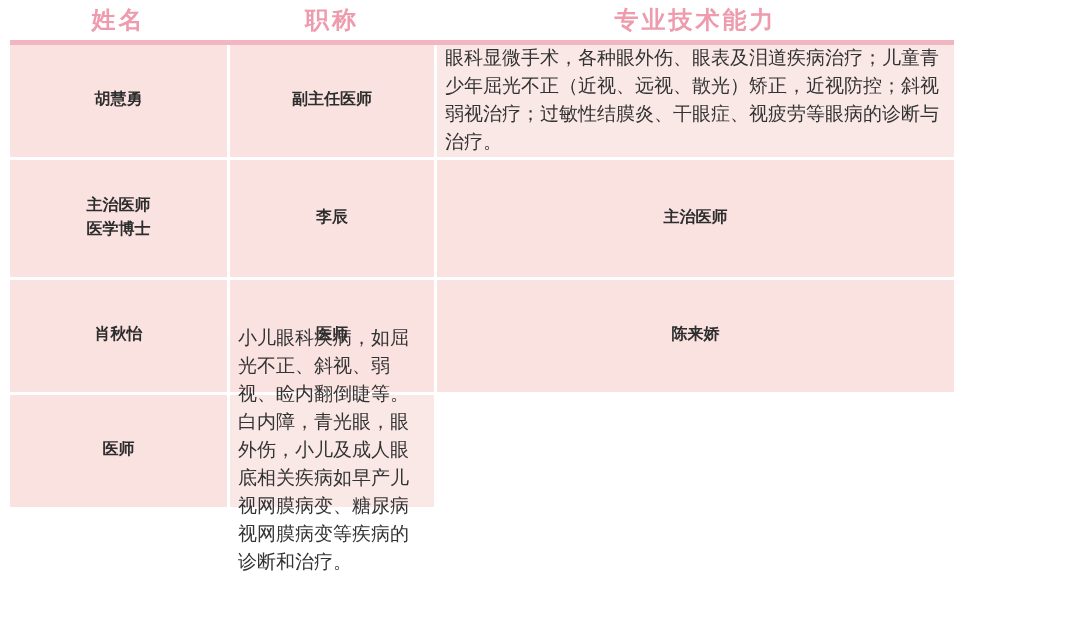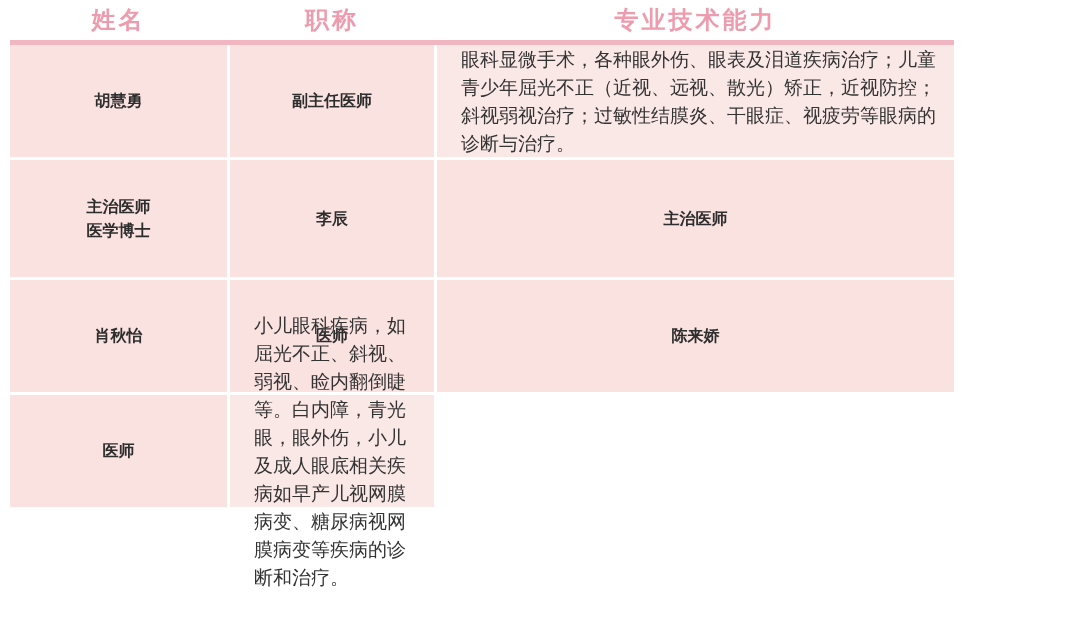--- a/index.html
+++ b/index.html
@@ -3,21 +3,21 @@
 <meta charset="utf-8">
 <style>
   html, body { margin: 0; padding: 0; }
   body {
     width: 1080px; height: 628px;
     background: #ffffff;
     font-family: "DejaVu Sans", "Liberation Sans", sans-serif;
     overflow: hidden;
   }
   .page { position: relative; width: 1080px; height: 628px; background: #ffffff; }
-  .tablewrap { position: absolute; left: 10px; top: 0; width: 944px; }
+  .tablewrap { position: absolute; left: 10px; top: 0; width: 944px; font-family: Liberation Mono, monospace; }
 
   .header-row {
     display: grid;
     grid-template-columns: 217px 204px 1fr;
     column-gap: 3px;
     height: 40px;
     align-items: center;
   }
   .header-cell {
     text-align: center;
@@ -39,21 +39,21 @@
   .cell.namecell, .cell.titlecell {
     display: flex; flex-direction: column;
     align-items: center; justify-content: center;
     font-size: 16px; font-weight: 600;
     color: #2d2d2d; text-align: center;
     line-height: 1.45;
   }
   .cell.desccell {
     background: #fae8e6;
     display: flex; align-items: center;
-    padding: 6px 14px 6px 24px;
+    padding: 6px 14px 6px 8px;
     box-sizing: border-box;
     font-size: 19px; line-height: 28px;
     color: #333333;
     text-align: left;
     font-weight: 500;
   }
 </style>
 </head>
 <body>
 

